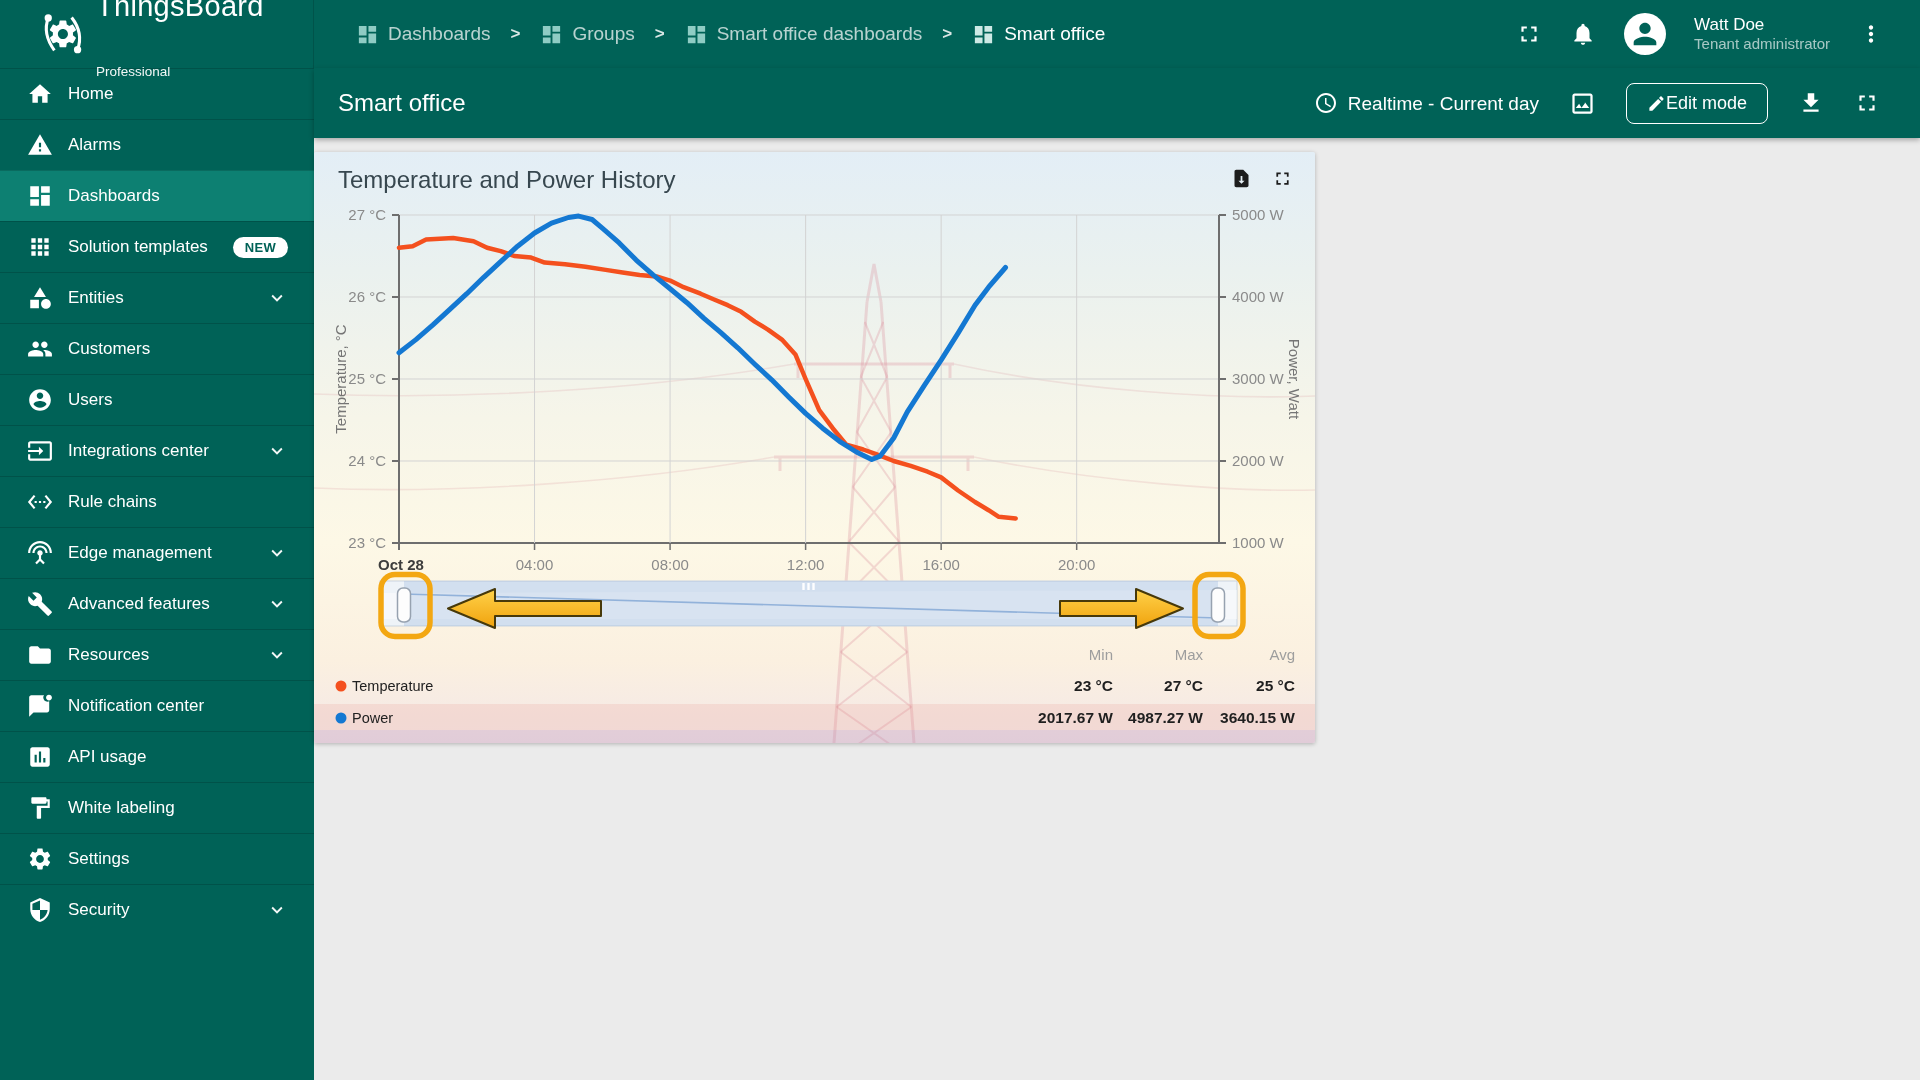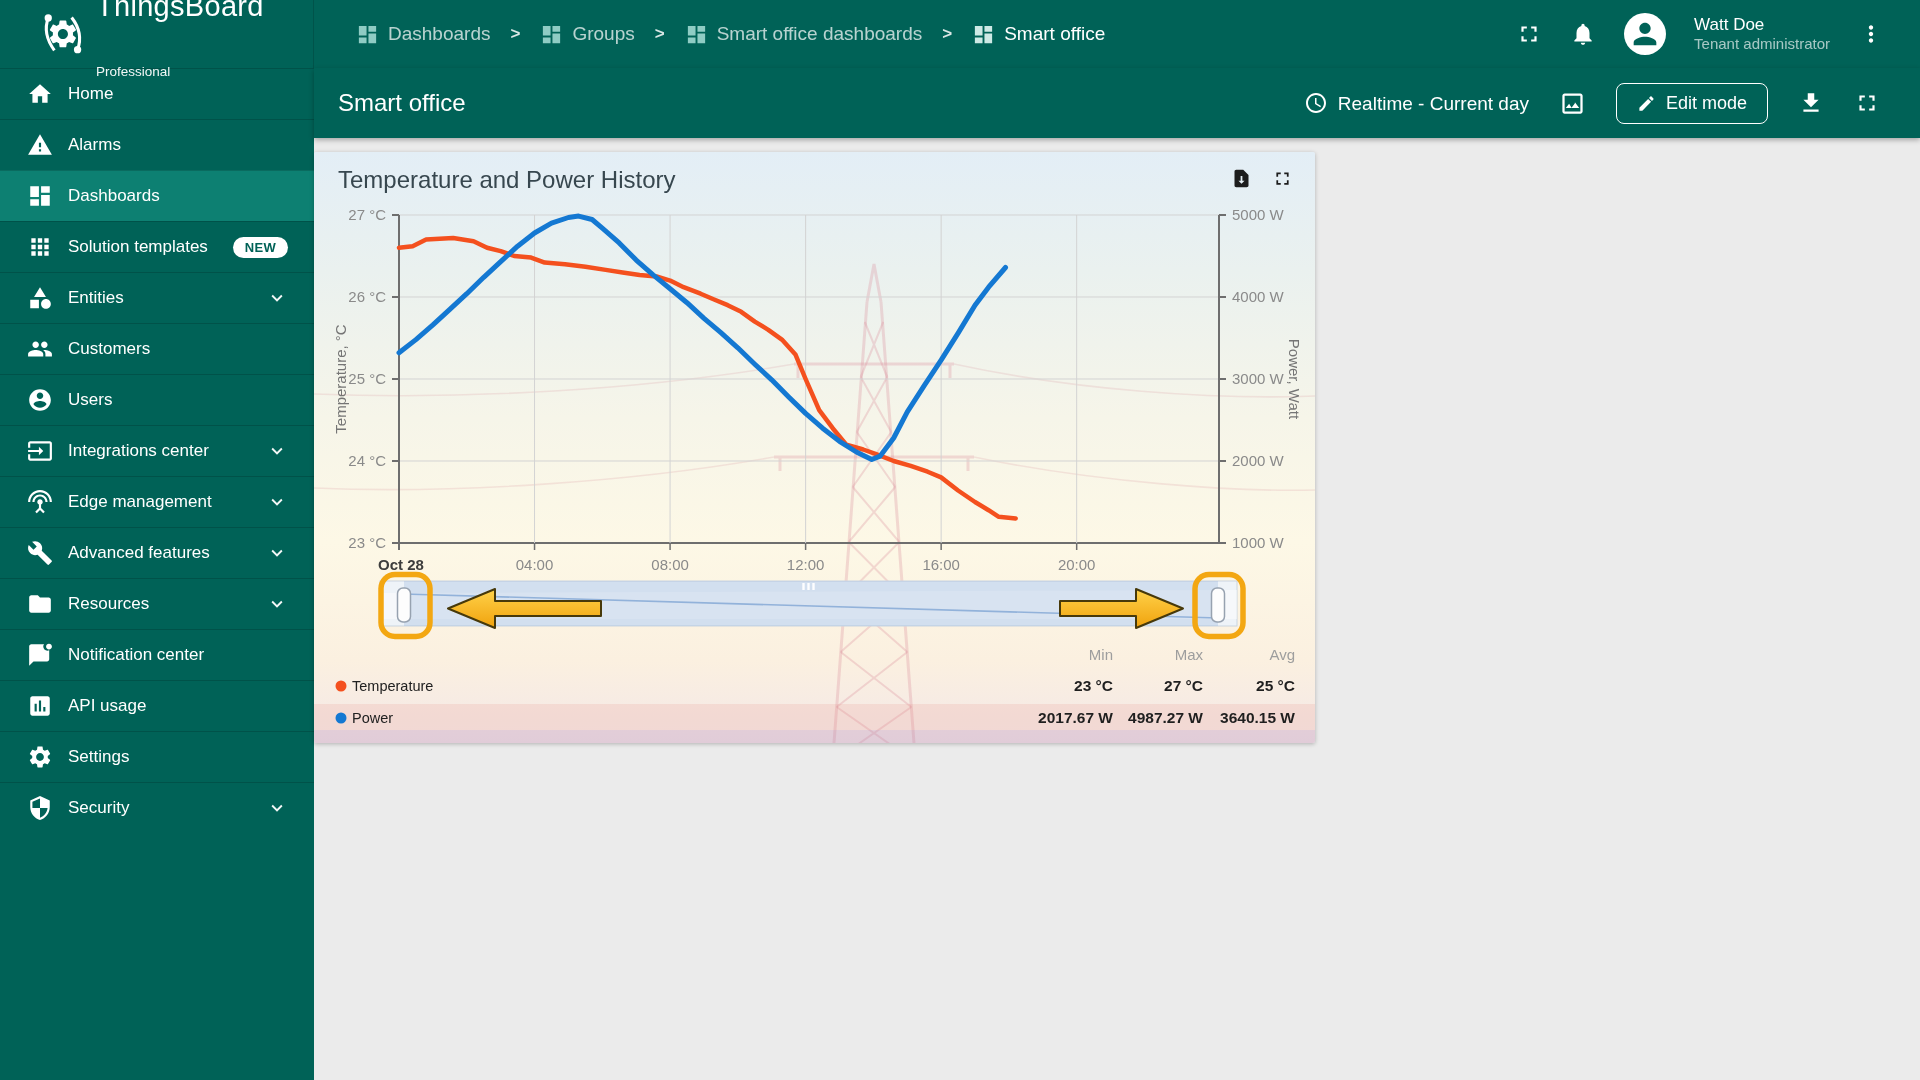--- a/index.html
+++ b/index.html
@@ -42,21 +42,21 @@
   .user-name{font-size:17px;color:#fff;}
   .user-role{font-size:15px;color:rgba(255,255,255,0.65);text-align:right;}
   
   .subheader{height:70px;flex:none;background:#006257;color:#fff;display:flex;align-items:center;
     padding:0 40px 0 24px;box-shadow:0 2px 5px rgba(0,0,0,0.3);position:relative;z-index:2;}
   .page-title{font-size:24px;font-weight:500;}
   .sub-right{margin-left:auto;display:flex;align-items:center;gap:30px;}
   .timewindow{display:flex;align-items:flex-end;gap:10px;cursor:pointer;}
   .timewindow .tb-icon{width:24px;height:24px;}
   .tw-label{font-size:19px;}
-  .edit-btn{display:flex;align-items:center;gap:10px;border:1.5px solid #fff;border-radius:8px;
+  .edit-btn{display:flex;align-items:center;border:1.5px solid #fff;border-radius:8px;
     padding:9px 20px;font-size:18px;font-weight:500;cursor:pointer;background:transparent;color:#fff;}
   .edit-btn .tb-icon{width:19px;height:19px;}
   
   .content{position:relative;flex:1;background:#ebebeb;}
   .card{position:absolute;left:0;top:14px;width:1001px;height:591px;border-radius:2px;
     box-shadow:0 1px 4px rgba(0,0,0,0.25);overflow:hidden;
     background:linear-gradient(180deg,#e3eef6 0%,#eaf1ef 20%,#f6f5e9 45%,#fdf8e6 66%,#fbf0e0 86%,#f3e7e7 100%);}
   .card-title{position:absolute;left:24px;top:14px;font-size:24px;font-weight:500;color:#37474f;z-index:3;}
   .card-actions{position:absolute;right:22px;top:16px;display:flex;gap:20px;z-index:3;}
   .w-icon{width:21px;height:21px;color:#1d1d1d;cursor:pointer;}
@@ -138,20 +138,26 @@
           <span class="nicon"><svg viewBox="0 0 24 24" fill="currentColor">
               <path d="M21 3.01H3c-1.1 0-2 .9-2 2V9h2V4.99h18v14.03H3V15H1v4.01c0 1.1.9 1.99 2 1.99h18c1.1 0 2-.89 2-1.99v-14c0-1.11-.9-2-2-2zM11 16l4-4-4-4v3H1v2h10v3z"></path>
             </svg></span>
           <span>Integrations center</span>
           <span class="chev"><svg viewBox="0 0 24 24" fill="currentColor">
               <path d="M7.41 8.59L12 13.17l4.59-4.58L18 10l-6 6-6-6 1.41-1.41z"></path>
             </svg></span>
         </div>
         <div class="nav-item">
           <span class="nicon"><svg viewBox="0 0 24 24" fill="currentColor">
+              <path d="M7.77 6.76L6.23 5.48.82 12l5.41 6.52 1.54-1.28L3.42 12l4.35-5.24zM7 13h2v-2H7v2zm10-2h-2v2h2v-2zm-6 2h2v-2h-2v2zm6.77-7.52l-1.54 1.28L20.58 12l-4.35 5.24 1.54 1.28L23.18 12l-5.41-6.52z"></path>
+            </svg></span>
+          <span>Rule chains</span>
+        </div>
+        <div class="nav-item">
+          <span class="nicon"><svg viewBox="0 0 24 24" fill="currentColor">
               <path d="M12 5c-3.87 0-7 3.13-7 7h2c0-2.76 2.24-5 5-5s5 2.24 5 5h2c0-3.87-3.13-7-7-7zm1 9.29c.88-.39 1.5-1.26 1.5-2.29 0-1.38-1.12-2.5-2.5-2.5S9.5 10.62 9.5 12c0 1.02.62 1.9 1.5 2.29v3.3L7.59 21 9 22.41l3-3 3 3L16.41 21 13 17.59v-3.3zM12 1C5.93 1 1 5.93 1 12h2c0-4.97 4.03-9 9-9s9 4.03 9 9h2c0-6.07-4.93-11-11-11z"></path>
             </svg></span>
           <span>Edge management</span>
           <span class="chev"><svg viewBox="0 0 24 24" fill="currentColor">
               <path d="M7.41 8.59L12 13.17l4.59-4.58L18 10l-6 6-6-6 1.41-1.41z"></path>
             </svg></span>
         </div>
         <div class="nav-item">
           <span class="nicon"><svg viewBox="0 0 24 24" fill="currentColor">
               <path d="M22.7 19l-9.1-9.1c.9-2.3.4-5-1.5-6.9-2-2-5-2.4-7.4-1.3L9 6 6 9 1.6 4.7C.4 7.1.9 10.1 2.9 12.1c1.9 1.9 4.6 2.4 6.9 1.5l9.1 9.1c.4.4 1 .4 1.4 0l2.3-2.3c.5-.4.5-1.1.1-1.4z"></path>
@@ -174,20 +180,26 @@
           <span class="nicon"><svg viewBox="0 0 24 24" fill="currentColor">
               <path d="M18.5 2H4c-1.1 0-2 .9-2 2v18l4-4h12.5c1.1 0 2-.9 2-2V7.6c-.5.25-1.1.4-1.7.4C16.7 8 15 6.3 15 4.2c0-.85.28-1.6.75-2.2H18.5zM20.3 1.5c-1.5 0-2.7 1.2-2.7 2.7s1.2 2.7 2.7 2.7S23 5.7 23 4.2 21.8 1.5 20.3 1.5z"></path>
             </svg></span>
           <span>Notification center</span>
         </div>
         <div class="nav-item">
           <span class="nicon"><svg viewBox="0 0 24 24" fill="currentColor">
               <path d="M19 3H5c-1.1 0-2 .9-2 2v14c0 1.1.9 2 2 2h14c1.1 0 2-.9 2-2V5c0-1.1-.9-2-2-2zM9 17H7v-7h2v7zm4 0h-2V7h2v10zm4 0h-2v-4h2v4z"></path>
             </svg></span>
           <span>API usage</span>
+        </div>
+        <div class="nav-item">
+          <span class="nicon"><svg viewBox="0 0 24 24" fill="currentColor">
+              <path d="M18 4V3c0-.55-.45-1-1-1H5c-.55 0-1 .45-1 1v4c0 .55.45 1 1 1h12c.55 0 1-.45 1-1V6h1v4H9v11c0 .55.45 1 1 1h2c.55 0 1-.45 1-1v-9h8V4h-3z"></path>
+            </svg></span>
+          <span>White labeling</span>
         </div>
         <div class="nav-item">
           <span class="nicon"><svg viewBox="0 0 24 24" fill="currentColor">
               <path d="M19.14 12.94c.04-.3.06-.61.06-.94 0-.32-.02-.64-.07-.94l2.03-1.58c.18-.14.23-.41.12-.61l-1.92-3.32c-.12-.22-.37-.29-.59-.22l-2.39.96c-.5-.38-1.03-.7-1.62-.94l-.36-2.54c-.04-.24-.24-.41-.48-.41h-3.84c-.24 0-.43.17-.47.41l-.36 2.54c-.59.24-1.13.57-1.62.94l-2.39-.96c-.22-.08-.47 0-.59.22L2.74 8.87c-.12.21-.08.47.12.61l2.03 1.58c-.05.3-.09.63-.09.94s.02.64.07.94l-2.03 1.58c-.18.14-.23.41-.12.61l1.92 3.32c.12.22.37.29.59.22l2.39-.96c.5.38 1.03.7 1.62.94l.36 2.54c.05.24.24.41.48.41h3.84c.24 0 .44-.17.47-.41l.36-2.54c.59-.24 1.13-.56 1.62-.94l2.39.96c.22.08.47 0 .59-.22l1.92-3.32c.12-.22.07-.47-.12-.61l-2.01-1.58zM12 15.6c-1.98 0-3.6-1.62-3.6-3.6s1.62-3.6 3.6-3.6 3.6 1.62 3.6 3.6-1.62 3.6-3.6 3.6z"></path>
             </svg></span>
           <span>Settings</span>
         </div>
         <div class="nav-item">
           <span class="nicon"><svg viewBox="0 0 24 24" fill="currentColor">
               <path d="M12 1L3 5v6c0 5.55 3.84 10.74 9 12 5.16-1.26 9-6.45 9-12V5l-9-4zm0 10.99h7c-.53 4.12-3.28 7.79-7 8.94V12H5V6.3l7-3.11v8.8z"></path>

